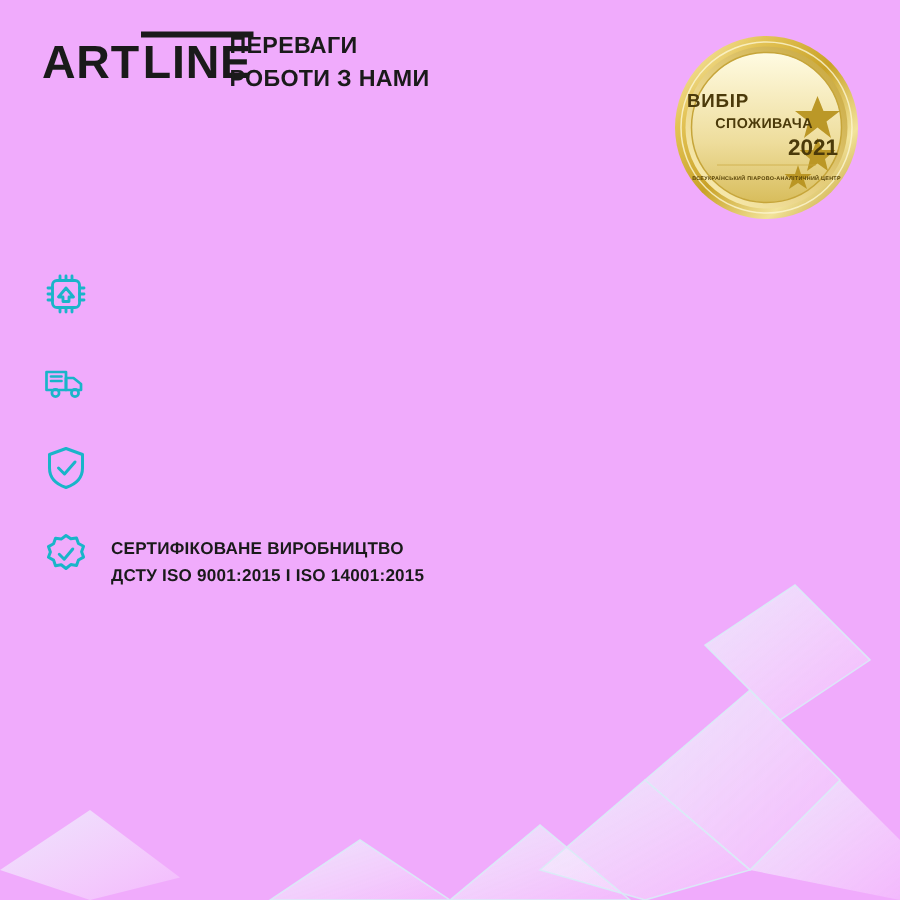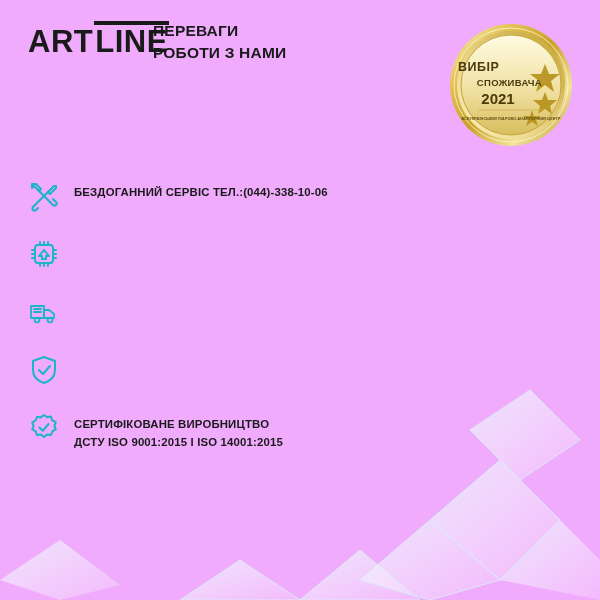--- a/index.html
+++ b/index.html
@@ -120,20 +120,21 @@
   }
   .badge-year {
     position: absolute;
     top: 68px;
     left: 8px;
     width: 84px;
     text-align: center;
     font-size: 15px;
     font-weight: bold;
     color: #4b3a0a;
+    padding-left: 44px;
   }
   .badge-fine {
     position: absolute;
     top: 95px;
     left: 13px;
     width: 100px;
     text-align: center;
     font-size: 3.6px;
     font-weight: bold;
     line-height: 1.5;
@@ -257,35 +258,20 @@
         <div class="badge-title">ВИБІР</div>
         <div class="badge-sub">СПОЖИВАЧА</div>
         <div class="badge-year">2021</div>
         <div class="badge-fine">ВСЕУКРАЇНСЬКИЙ ПІАРОВО-АНАЛІТИЧНИЙ ЦЕНТР</div>
       </div>
     </div>
   </div>
 
   <div class="features">
 
-    <div class="feature">
-      <span class="ficon">
-        <svg width="32" height="32" viewBox="0 0 32 32" fill="none" stroke="currentColor" stroke-width="2" stroke-linecap="round" stroke-linejoin="round" xmlns="http://www.w3.org/2000/svg">
-          <path d="M6 6l5 5 2-2-5-5H4v4z"></path>
-          <path d="M10 10l12 12"></path>
-          <path d="M22 22l3 3a2 2 0 0 0 3-3l-3-3"></path>
-          <path d="M26 6l-6 6 2 2 6-6V6h-2z"></path>
-          <path d="M20 12L7 25"></path>
-          <path d="M7 25l-2 2a2 2 0 0 0 3 3l2-2"></path>
-        </svg>
-      </span>
-      <span class="ftext">
-        <span>БЕЗДОГАННИЙ СЕРВІС  ТЕЛ.:(044)-338-10-06</span>
-      </span>
-    </div>
 
 
     <div class="feature">
       <span class="ficon">
         <svg width="32" height="32" viewBox="0 0 32 32" fill="none" stroke="currentColor" stroke-width="1.9" stroke-linecap="round" stroke-linejoin="round" xmlns="http://www.w3.org/2000/svg">
           <rect x="7" y="7" width="18" height="18" rx="3"></rect>
           <polyline points="16,12 11,18 14,18 14,21 18,21 18,18 21,18 16,12"></polyline>
           <path d="M12 4v3M16 4v3M20 4v3M12 25v3M16 25v3M20 25v3"></path>
           <path d="M4 12h3M4 16h3M4 20h3M25 12h3M25 16h3M25 20h3"></path>
         </svg>

